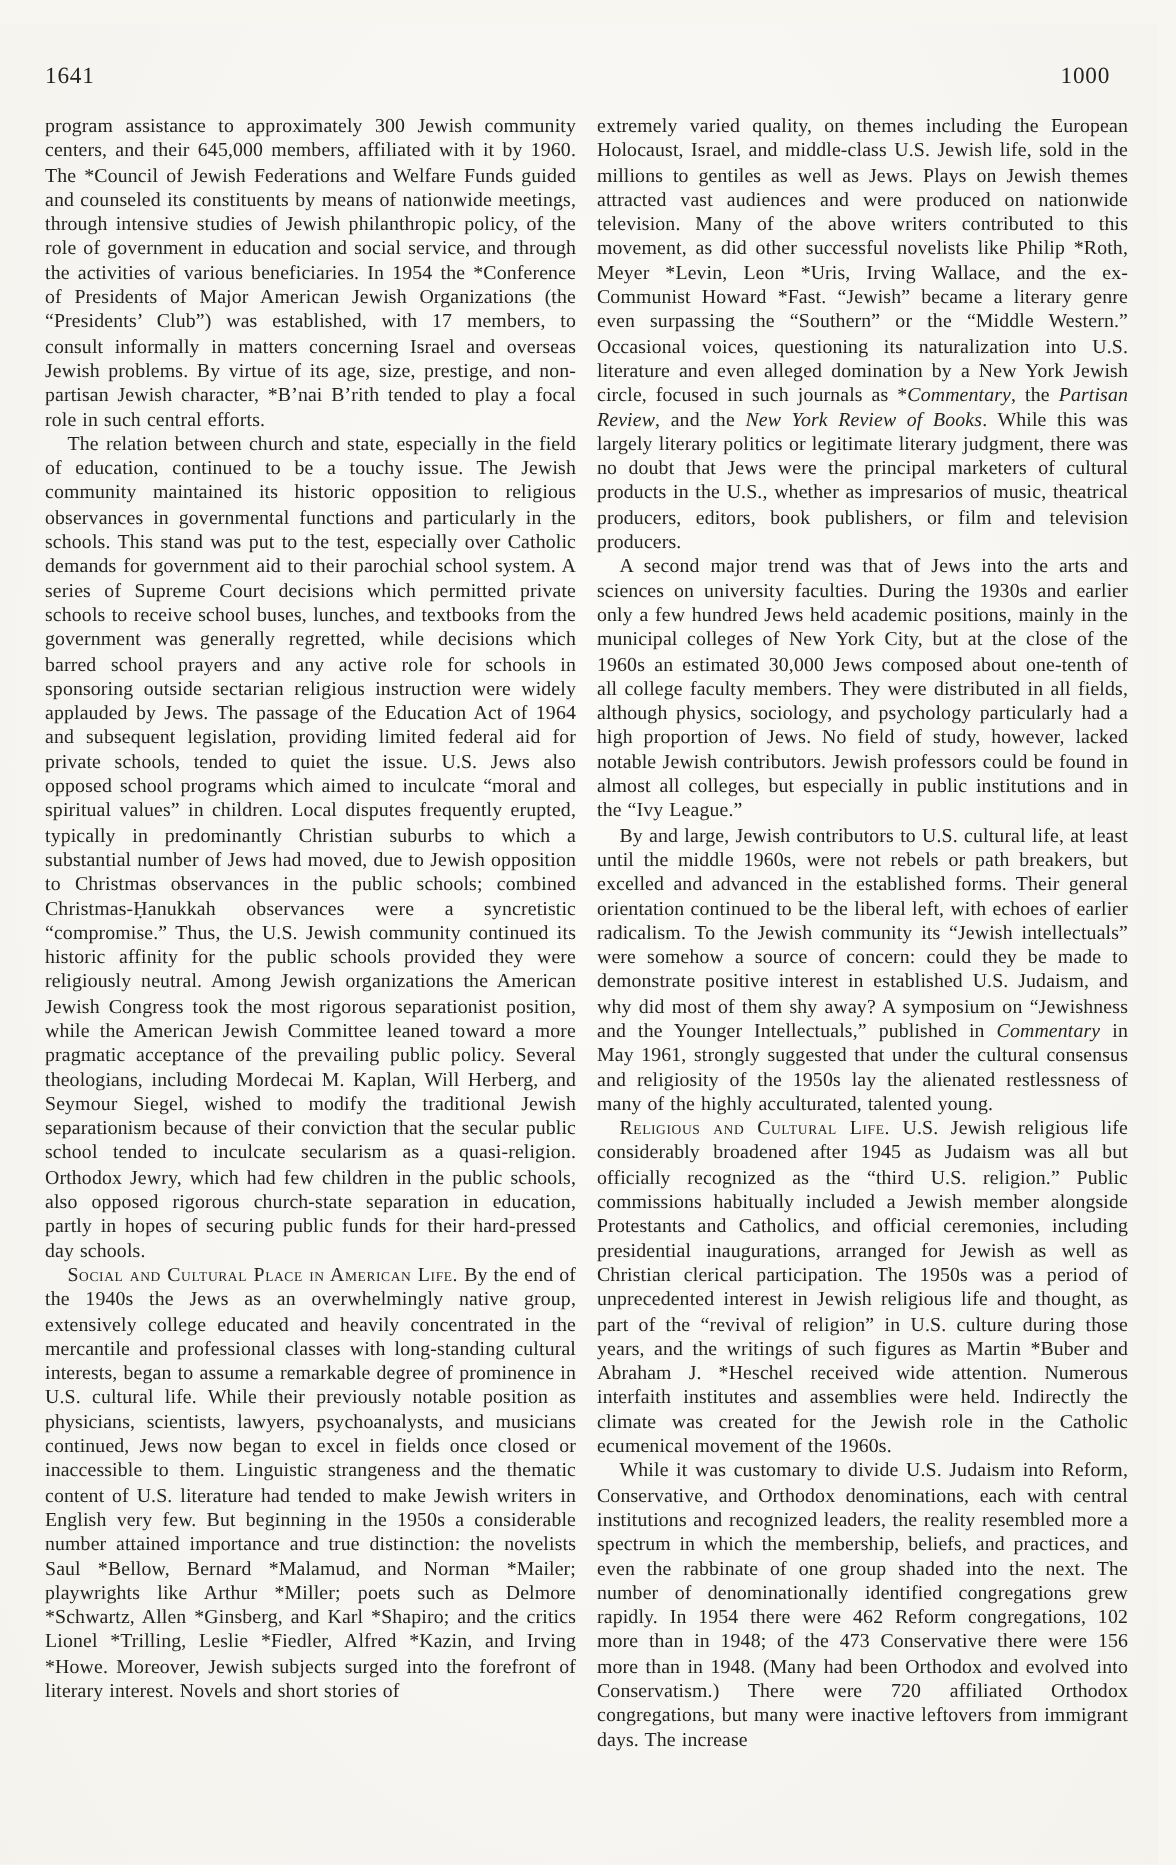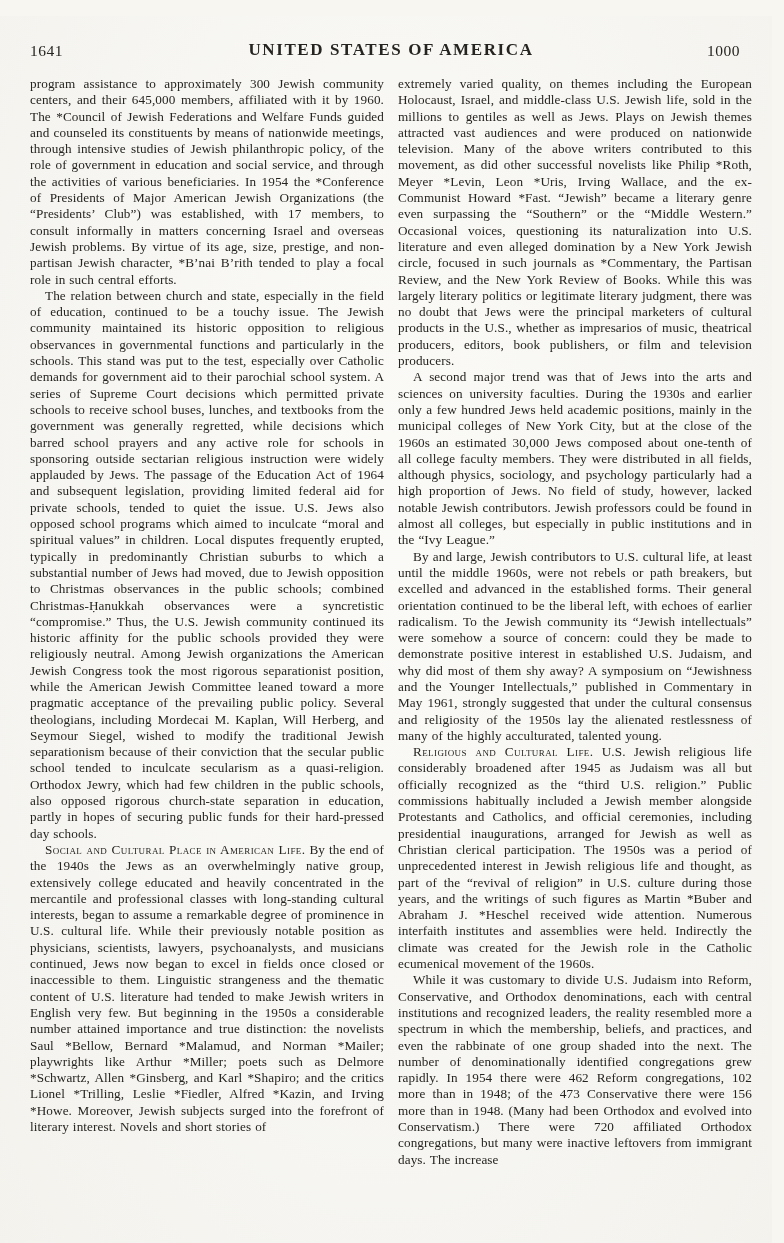--- a/index.html
+++ b/index.html
@@ -64,30 +64,29 @@
     word-spacing: 0.6px;
     hyphens: auto;
     -webkit-hyphens: auto;
   }
   .col p {
     margin: 0;
   }
   .col p.indent {
     text-indent: 15px;
   }
-  .it { }
+  .it { font-style: italic; }
   .sc { font-variant: small-caps; letter-spacing: 0.4px; }
 </style>
 </head>
 <body>
 
 <div class="page">
   <div class="header">
     <span class="pnum pnum-left">1641</span>
-    <span class="running-head">UNITED STATES OF AMERICA</span>
     <span class="pnum pnum-right">1000</span>
   </div>
 
   <div class="columns">
     <div class="col">
         <p><span>program assistance to approximately 300 Jewish community centers, and their 645,000 members, affiliated with it by 1960. The *Council of Jewish Federations and Welfare Funds guided and counseled its constituents by means of nationwide meetings, through intensive studies of Jewish philanthropic policy, of the role of government in education and social service, and through the activities of various beneficiaries. In 1954 the *Conference of Presidents of Major American Jewish Organizations (the “Presidents’ Club”) was established, with 17 members, to consult informally in matters concerning Israel and overseas Jewish problems. By virtue of its age, size, prestige, and non-partisan Jewish character, *B’nai B’rith tended to play a focal role in such central efforts.</span></p>
         <p class="indent"><span>The relation between church and state, especially in the field of education, continued to be a touchy issue. The Jewish community maintained its historic opposition to religious observances in governmental functions and particularly in the schools. This stand was put to the test, especially over Catholic demands for government aid to their parochial school system. A series of Supreme Court decisions which permitted private schools to receive school buses, lunches, and textbooks from the government was generally regretted, while decisions which barred school prayers and any active role for schools in sponsoring outside sectarian religious instruction were widely applauded by Jews. The passage of the Education Act of 1964 and subsequent legislation, providing limited federal aid for private schools, tended to quiet the issue. U.S. Jews also opposed school programs which aimed to inculcate “moral and spiritual values” in children. Local disputes frequently erupted, typically in predominantly Christian suburbs to which a substantial number of Jews had moved, due to Jewish opposition to Christmas observances in the public schools; combined Christmas-Ḥanukkah observances were a syncretistic “compromise.” Thus, the U.S. Jewish community continued its historic affinity for the public schools provided they were religiously neutral. Among Jewish organizations the American Jewish Congress took the most rigorous separationist position, while the American Jewish Committee leaned toward a more pragmatic acceptance of the prevailing public policy. Several theologians, including Mordecai M. Kaplan, Will Herberg, and Seymour Siegel, wished to modify the traditional Jewish separationism because of their conviction that the secular public school tended to inculcate secularism as a quasi-religion. Orthodox Jewry, which had few children in the public schools, also opposed rigorous church-state separation in education, partly in hopes of securing public funds for their hard-pressed day schools.</span></p>
         <p class="indent"><span class="sc">Social and Cultural Place in American Life.</span><span> By the end of the 1940s the Jews as an overwhelmingly native group, extensively college educated and heavily concentrated in the mercantile and professional classes with long-standing cultural interests, began to assume a remarkable degree of prominence in U.S. cultural life. While their previously notable position as physicians, scientists, lawyers, psychoanalysts, and musicians continued, Jews now began to excel in fields once closed or inaccessible to them. Linguistic strangeness and the thematic content of U.S. literature had tended to make Jewish writers in English very few. But beginning in the 1950s a considerable number attained importance and true distinction: the novelists Saul *Bellow, Bernard *Malamud, and Norman *Mailer; playwrights like Arthur *Miller; poets such as Delmore *Schwartz, Allen *Ginsberg, and Karl *Shapiro; and the critics Lionel *Trilling, Leslie *Fiedler, Alfred *Kazin, and Irving *Howe. Moreover, Jewish subjects surged into the forefront of literary interest. Novels and short stories of</span></p>
       </div>
     <div class="col">

